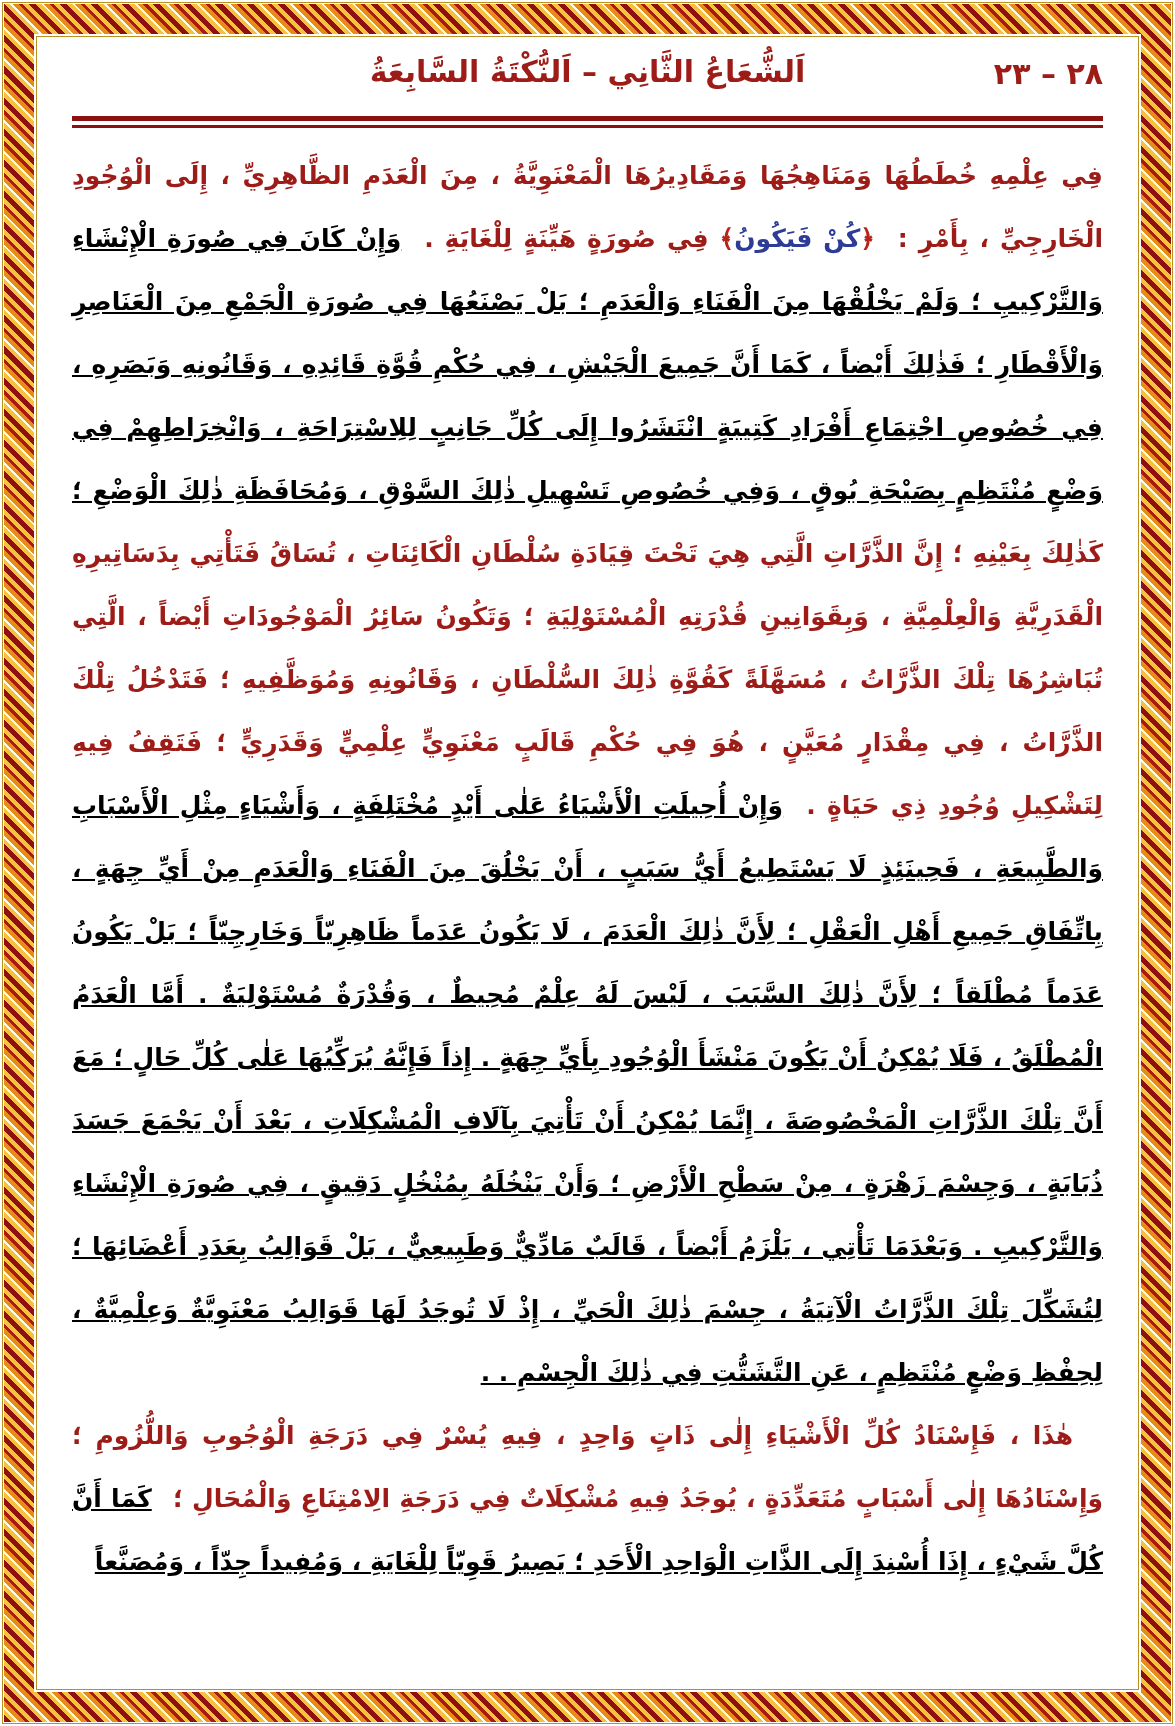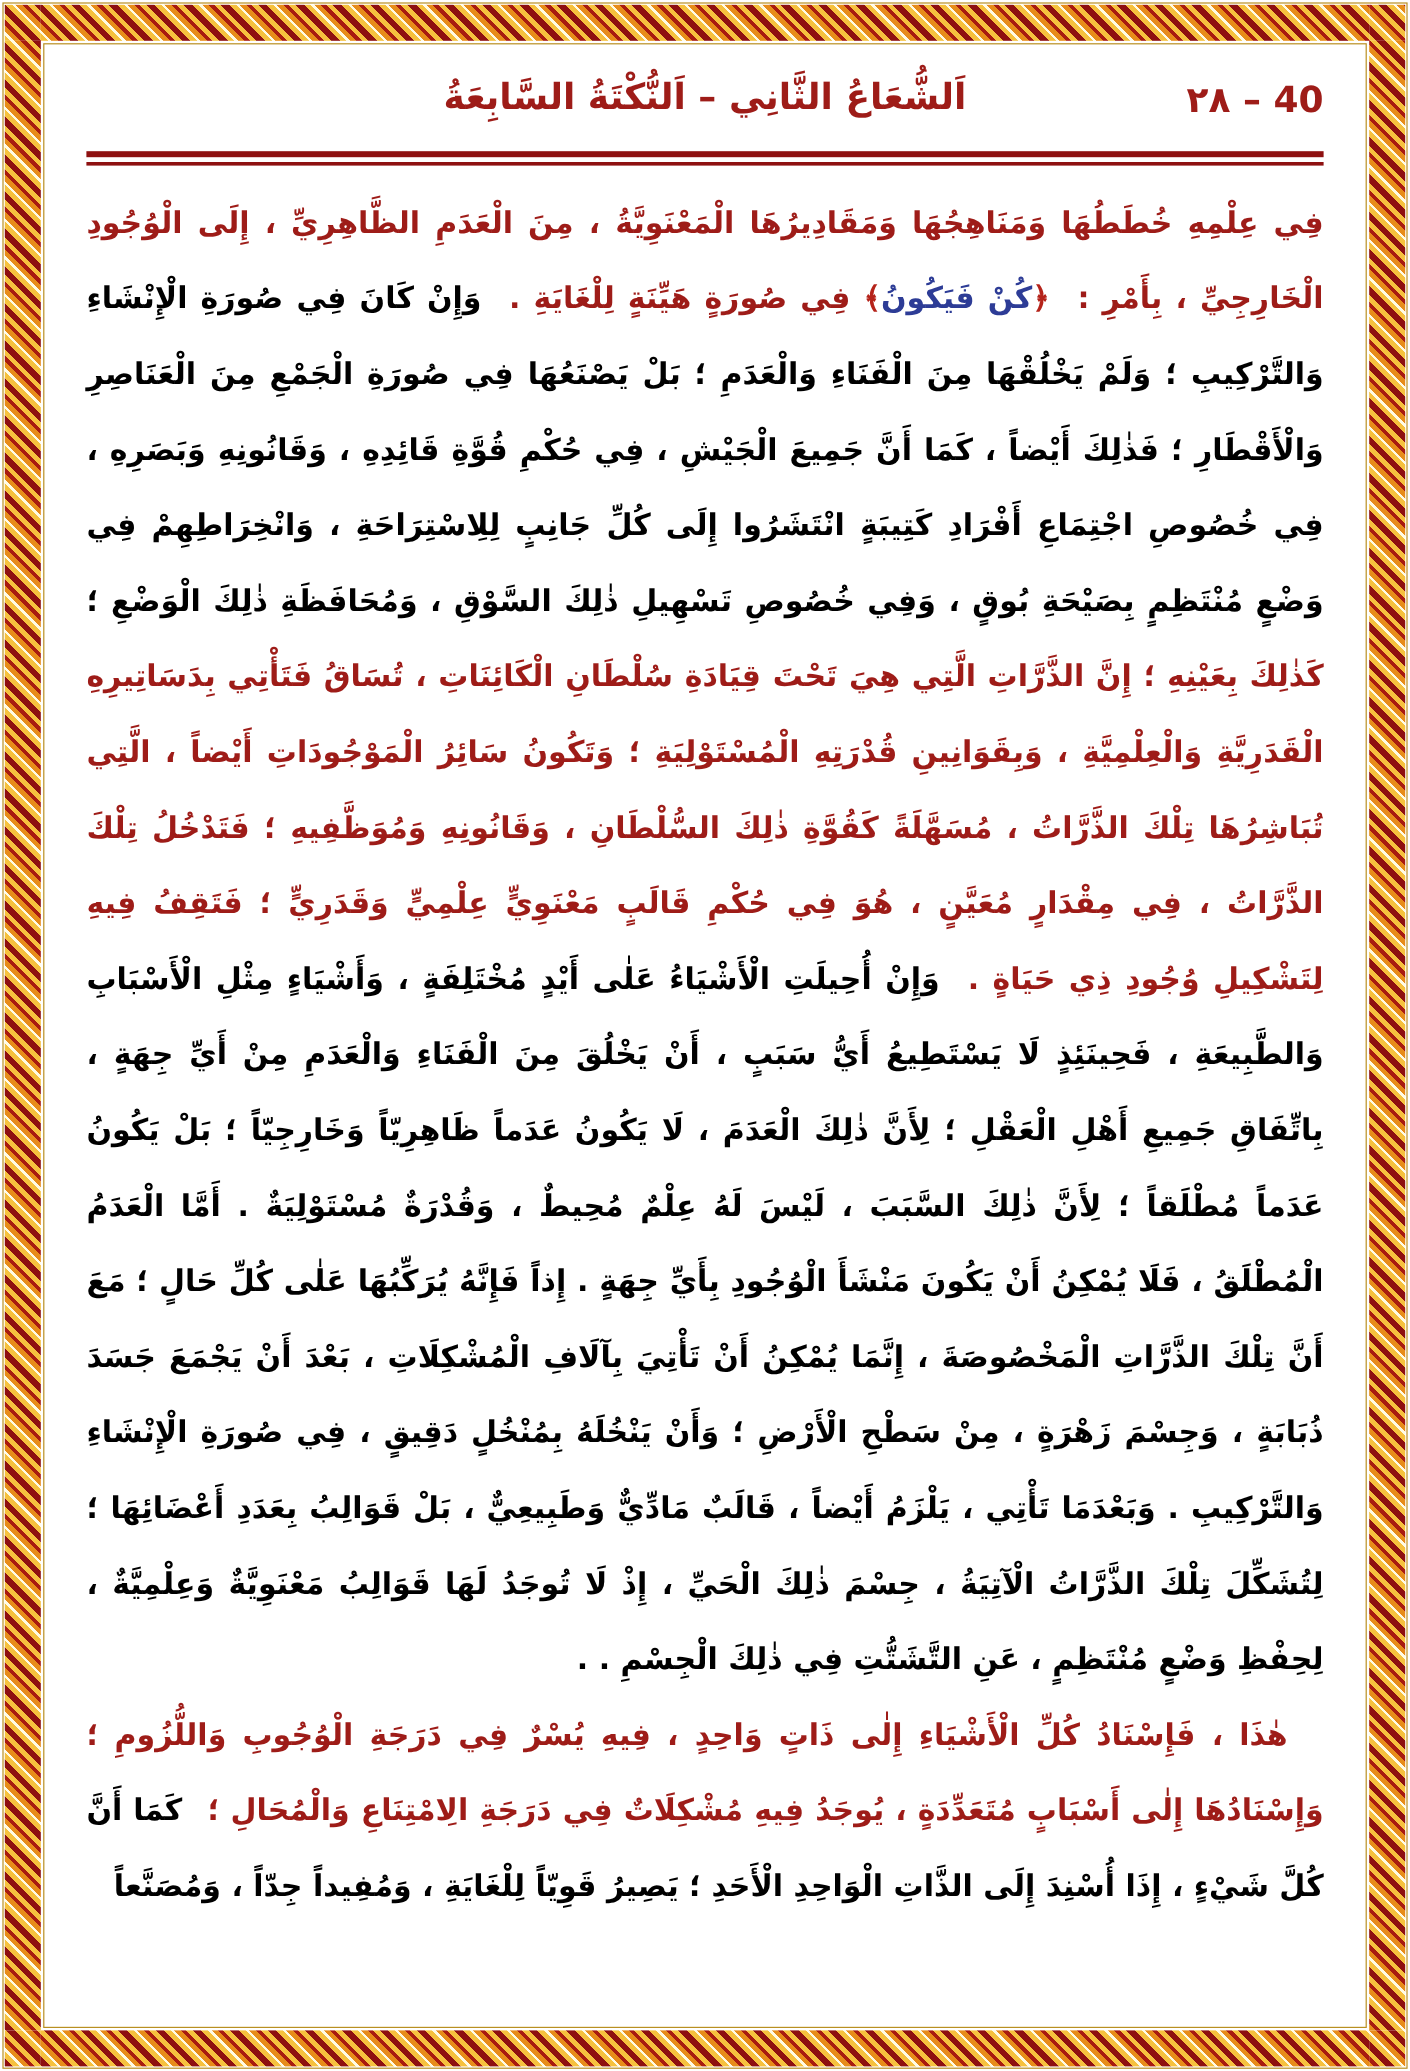--- a/index.html
+++ b/index.html
@@ -17,21 +17,21 @@
       #f6c13e 5px 9px,
       #fffbe4 9px 11px,
       #e78c1a 11px 15px,
       #a81b10 15px 18px,
       #f6c13e 18px 22px) 30;
     pointer-events:none;
   }
   .border-line-outer { position:absolute; inset:2px; border:1px solid #b99022; pointer-events:none; }
   .border-line-inner { position:absolute; inset:36px; border:1px solid #b99022; pointer-events:none; }
 
-  .content { position:absolute; top:64px; left:72px; right:72px; direction:rtl; }
+  .content { position:absolute; top:54px; left:72px; right:72px; direction:rtl; }
 
   .header { position:relative; height:54px; }
   .title {
     text-align:center; font-size:30px; font-weight:bold;
     color:var(--red); letter-spacing:0;
   }
   .page-num {
     position:absolute; right:0; top:2px;
     font-size:30px; font-weight:bold; color:var(--red);
   }
@@ -45,40 +45,40 @@
   .body-text {
     margin-top:16px;
     font-size:25px; font-weight:bold;
     line-height:2.52;
     text-align:justify; text-justify:inter-word;
     color:#000;
   }
   .para { margin:0; }
   .para.indent { text-indent:30px; }
 
-  .seg-black { color:#000000; }
+  .seg-black { color:#000000;text-decoration:underline; }
   .seg-red { color:var(--red);margin-left:12px; }
   .seg-blue { color:var(--blue); }
   .seg-bracket { color:var(--bracket); }
 </style>
 </head>
 <body>
 
 <div class="page">
 
   <div class="border-line-outer"></div>
   <div class="border-frame"></div>
   <div class="border-line-inner"></div>
 
   <div class="content">
 
     <div class="header">
       <div class="title">اَلشُّعَاعُ الثَّانِي – اَلنُّكْتَةُ السَّابِعَةُ</div>
       <div class="page-num">
-        <span dir="ltr">٢٨ – 40</span>
+        <span dir="ltr">٢٨ – ٢٣</span>
       </div>
     </div>
 
     <div class="double-rule"></div>
 
     <div class="body-text">
         <p class="para"><span class="seg-red">فِي عِلْمِهِ خُطَطُهَا وَمَنَاهِجُهَا وَمَقَادِيرُهَا الْمَعْنَوِيَّةُ ، مِنَ الْعَدَمِ الظَّاهِرِيِّ ، إِلَى الْوُجُودِ الْخَارِجِيِّ ، بِأَمْرِ : </span><span class="seg-bracket">﴿</span><span class="seg-blue">كُنْ فَيَكُونُ</span><span class="seg-bracket">﴾</span><span class="seg-red"> فِي صُورَةٍ هَيِّنَةٍ لِلْغَايَةِ . </span><span class="seg-black">وَإِنْ كَانَ فِي صُورَةِ الْإِنْشَاءِ وَالتَّرْكِيبِ ؛ وَلَمْ يَخْلُقْهَا مِنَ الْفَنَاءِ وَالْعَدَمِ ؛ بَلْ يَصْنَعُهَا فِي صُورَةِ الْجَمْعِ مِنَ الْعَنَاصِرِ وَالْأَقْطَارِ ؛ فَذٰلِكَ أَيْضاً ، كَمَا أَنَّ جَمِيعَ الْجَيْشِ ، فِي حُكْمِ قُوَّةِ قَائِدِهِ ، وَقَانُونِهِ وَبَصَرِهِ ، فِي خُصُوصِ اجْتِمَاعِ أَفْرَادِ كَتِيبَةٍ انْتَشَرُوا إِلَى كُلِّ جَانِبٍ لِلِاسْتِرَاحَةِ ، وَانْخِرَاطِهِمْ فِي وَضْعٍ مُنْتَظِمٍ بِصَيْحَةِ بُوقٍ ، وَفِي خُصُوصِ تَسْهِيلِ ذٰلِكَ السَّوْقِ ، وَمُحَافَظَةِ ذٰلِكَ الْوَضْعِ ؛ </span><span class="seg-red">كَذٰلِكَ بِعَيْنِهِ ؛ إِنَّ الذَّرَّاتِ الَّتِي هِيَ تَحْتَ قِيَادَةِ سُلْطَانِ الْكَائِنَاتِ ، تُسَاقُ فَتَأْتِي بِدَسَاتِيرِهِ الْقَدَرِيَّةِ وَالْعِلْمِيَّةِ ، وَبِقَوَانِينِ قُدْرَتِهِ الْمُسْتَوْلِيَةِ ؛ وَتَكُونُ سَائِرُ الْمَوْجُودَاتِ أَيْضاً ، الَّتِي تُبَاشِرُهَا تِلْكَ الذَّرَّاتُ ، مُسَهَّلَةً كَقُوَّةِ ذٰلِكَ السُّلْطَانِ ، وَقَانُونِهِ وَمُوَظَّفِيهِ ؛ فَتَدْخُلُ تِلْكَ الذَّرَّاتُ ، فِي مِقْدَارٍ مُعَيَّنٍ ، هُوَ فِي حُكْمِ قَالَبٍ مَعْنَوِيٍّ عِلْمِيٍّ وَقَدَرِيٍّ ؛ فَتَقِفُ فِيهِ لِتَشْكِيلِ وُجُودِ ذِي حَيَاةٍ . </span><span class="seg-black">وَإِنْ أُحِيلَتِ الْأَشْيَاءُ عَلٰى أَيْدٍ مُخْتَلِفَةٍ ، وَأَشْيَاءٍ مِثْلِ الْأَسْبَابِ وَالطَّبِيعَةِ ، فَحِينَئِذٍ لَا يَسْتَطِيعُ أَيُّ سَبَبٍ ، أَنْ يَخْلُقَ مِنَ الْفَنَاءِ وَالْعَدَمِ مِنْ أَيِّ جِهَةٍ ، بِاتِّفَاقِ جَمِيعِ أَهْلِ الْعَقْلِ ؛ لِأَنَّ ذٰلِكَ الْعَدَمَ ، لَا يَكُونُ عَدَماً ظَاهِرِيّاً وَخَارِجِيّاً ؛ بَلْ يَكُونُ عَدَماً مُطْلَقاً ؛ لِأَنَّ ذٰلِكَ السَّبَبَ ، لَيْسَ لَهُ عِلْمٌ مُحِيطٌ ، وَقُدْرَةٌ مُسْتَوْلِيَةٌ . أَمَّا الْعَدَمُ الْمُطْلَقُ ، فَلَا يُمْكِنُ أَنْ يَكُونَ مَنْشَأَ الْوُجُودِ بِأَيِّ جِهَةٍ . إِذاً فَإِنَّهُ يُرَكِّبُهَا عَلٰى كُلِّ حَالٍ ؛ مَعَ أَنَّ تِلْكَ الذَّرَّاتِ الْمَخْصُوصَةَ ، إِنَّمَا يُمْكِنُ أَنْ تَأْتِيَ بِآلَافِ الْمُشْكِلَاتِ ، بَعْدَ أَنْ يَجْمَعَ جَسَدَ ذُبَابَةٍ ، وَجِسْمَ زَهْرَةٍ ، مِنْ سَطْحِ الْأَرْضِ ؛ وَأَنْ يَنْخُلَهُ بِمُنْخُلٍ دَقِيقٍ ، فِي صُورَةِ الْإِنْشَاءِ وَالتَّرْكِيبِ . وَبَعْدَمَا تَأْتِي ، يَلْزَمُ أَيْضاً ، قَالَبٌ مَادِّيٌّ وَطَبِيعِيٌّ ، بَلْ قَوَالِبُ بِعَدَدِ أَعْضَائِهَا ؛ لِتُشَكِّلَ تِلْكَ الذَّرَّاتُ الْآتِيَةُ ، جِسْمَ ذٰلِكَ الْحَيِّ ، إِذْ لَا تُوجَدُ لَهَا قَوَالِبُ مَعْنَوِيَّةٌ وَعِلْمِيَّةٌ ، لِحِفْظِ وَضْعٍ مُنْتَظِمٍ ، عَنِ التَّشَتُّتِ فِي ذٰلِكَ الْجِسْمِ . .</span></p>
         <p class="para indent"><span class="seg-red">هٰذَا ، فَإِسْنَادُ كُلِّ الْأَشْيَاءِ إِلٰى ذَاتٍ وَاحِدٍ ، فِيهِ يُسْرٌ فِي دَرَجَةِ الْوُجُوبِ وَاللُّزُومِ ؛ وَإِسْنَادُهَا إِلٰى أَسْبَابٍ مُتَعَدِّدَةٍ ، يُوجَدُ فِيهِ مُشْكِلَاتٌ فِي دَرَجَةِ الِامْتِنَاعِ وَالْمُحَالِ ؛ </span><span class="seg-black">كَمَا أَنَّ كُلَّ شَيْءٍ ، إِذَا أُسْنِدَ إِلَى الذَّاتِ الْوَاحِدِ الْأَحَدِ ؛ يَصِيرُ قَوِيّاً لِلْغَايَةِ ، وَمُفِيداً جِدّاً ، وَمُصَنَّعاً</span></p>
       </div>
 

